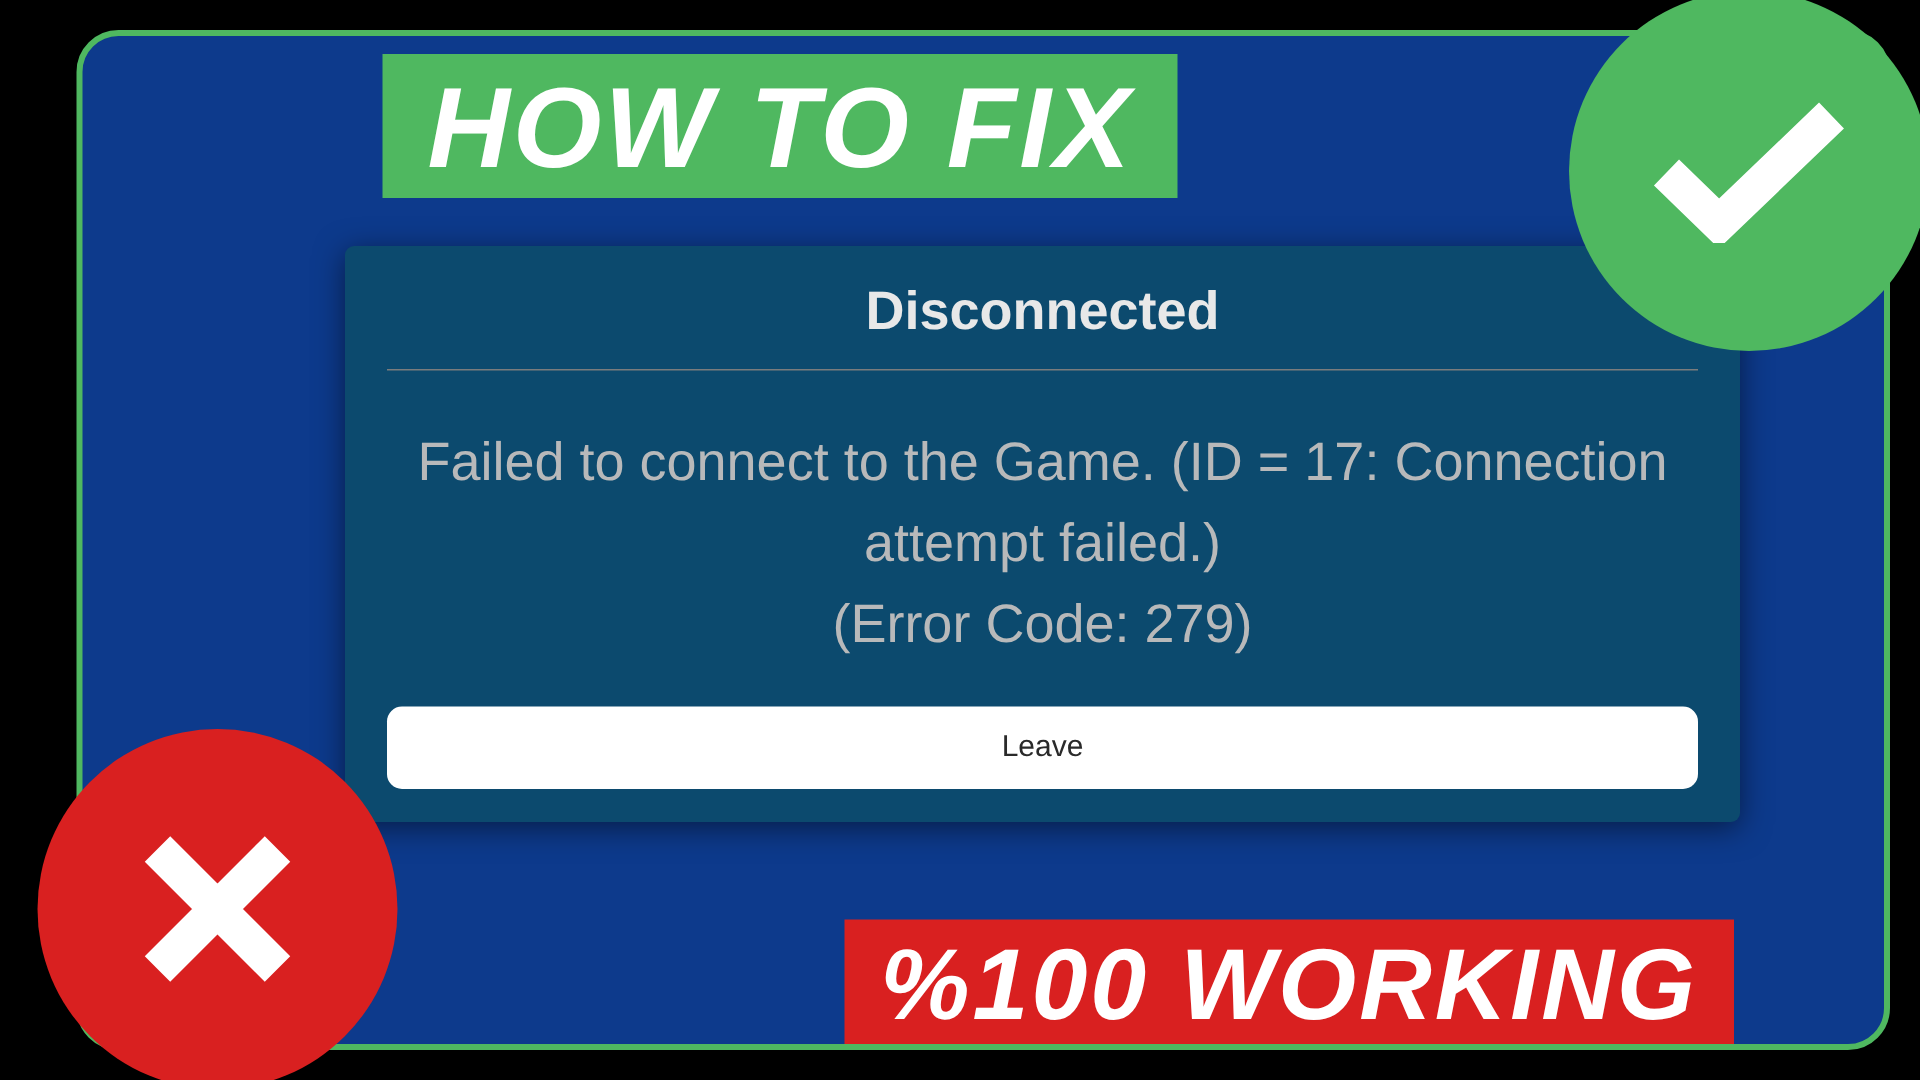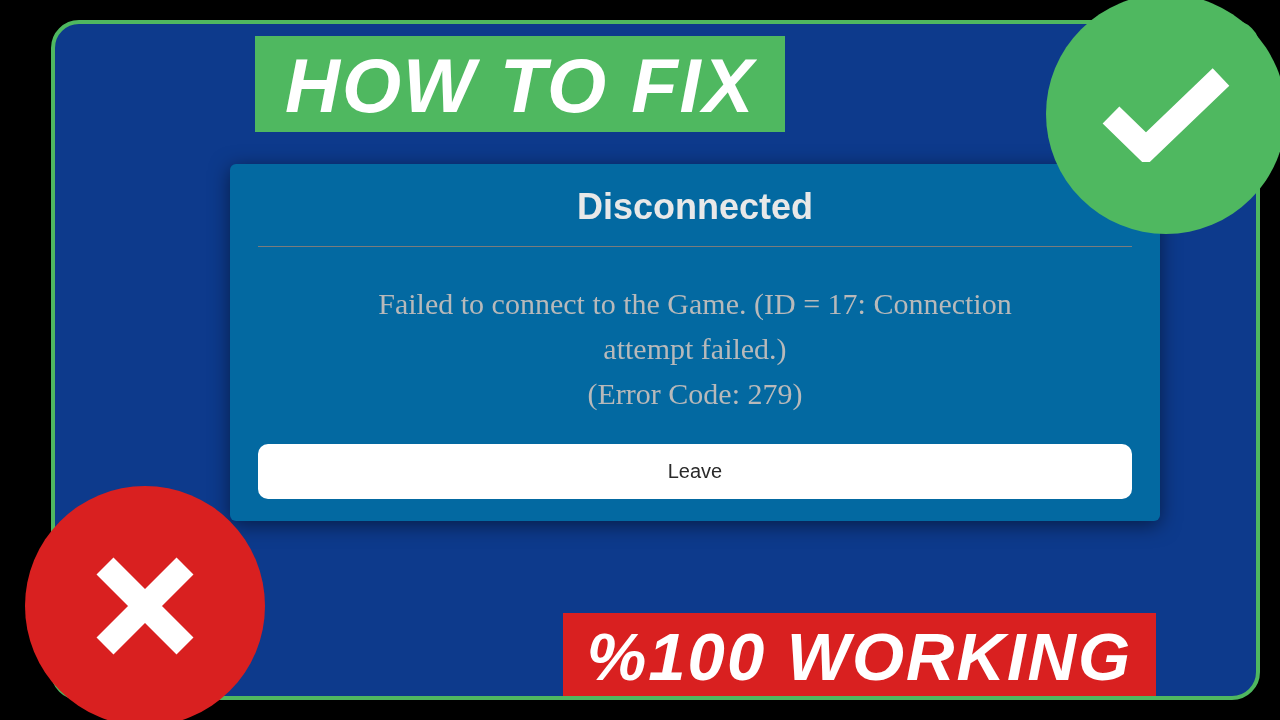--- a/index.html
+++ b/index.html
@@ -43,42 +43,42 @@
       letter-spacing: 2px;
       font-style: italic;
       line-height: 1;
       text-transform: uppercase;
     }
     .dialog {
       position: absolute;
       top: 140px;
       left: 175px;
       width: 930px;
-      background: #0369a1;
+      background: #0c4a6e;
       border-radius: 6px;
       padding: 22px 28px;
       box-shadow: 0 4px 20px rgba(0,0,0,0.5);
       z-index: 5;
     }
     .dialog-title {
       color: #e8e8e8;
       font-size: 36px;
       font-weight: 600;
       text-align: center;
       padding-bottom: 18px;
       border-bottom: 1px solid #7a7c7d;
       font-family: 'Segoe UI', Arial, sans-serif;
     }
     .dialog-body {
       color: #b8b9ba;
-      font-size: 30px;
+      font-size: 36px;
       text-align: center;
       padding: 34px 20px 28px 20px;
       line-height: 1.5;
-      font-family: Liberation Serif, serif;
+      font-family: Liberation Sans, sans-serif;
     }
     .dialog-body-line {
       display: block;
     }
     .leave-button {
       width: 100%;
       background: #ffffff;
       color: #2a2a2a;
       font-size: 20px;
       font-weight: 400;

